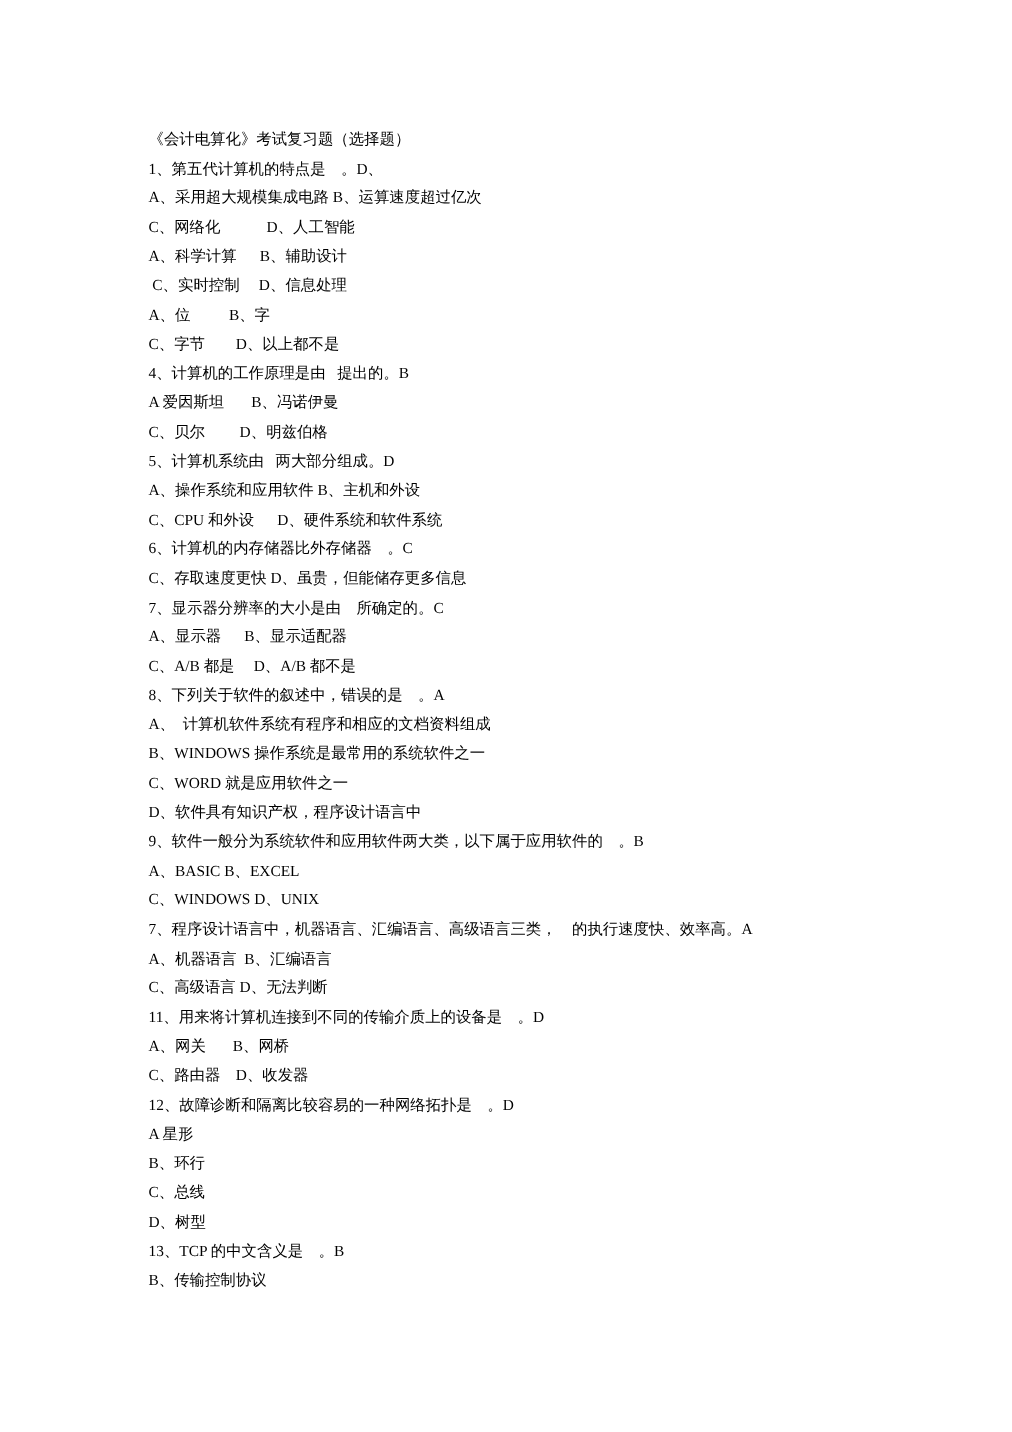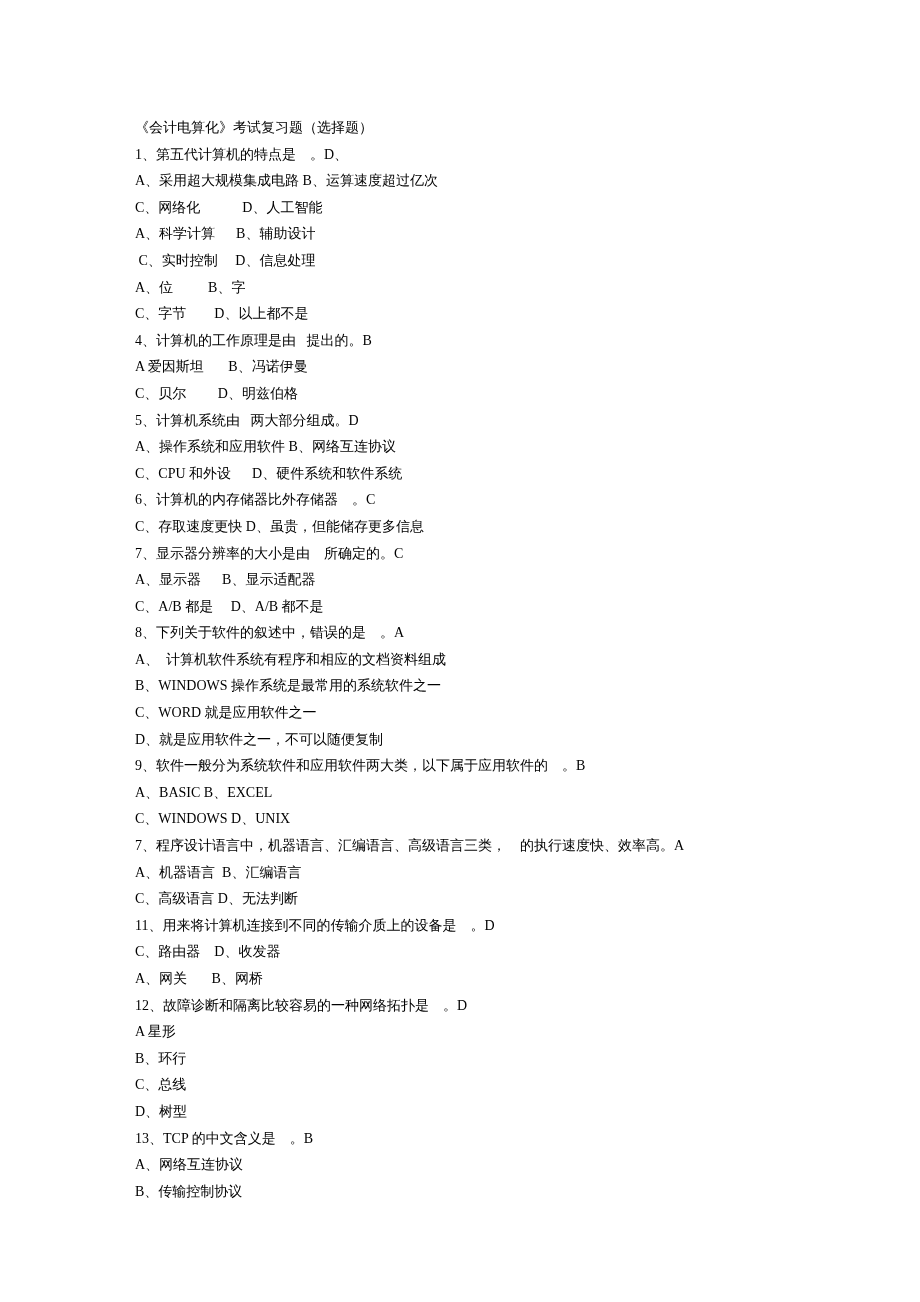--- a/index.html
+++ b/index.html
@@ -26,42 +26,41 @@
     <div class="line">A、采用超大规模集成电路 B、运算速度超过亿次</div>
     <div class="line">C、网络化            D、人工智能</div>
     <div class="line">A、科学计算      B、辅助设计</div>
     <div class="line"> C、实时控制     D、信息处理</div>
     <div class="line">A、位          B、字</div>
     <div class="line">C、字节        D、以上都不是</div>
     <div class="line">4、计算机的工作原理是由   提出的。B</div>
     <div class="line">A 爱因斯坦       B、冯诺伊曼</div>
     <div class="line">C、贝尔         D、明兹伯格</div>
     <div class="line">5、计算机系统由   两大部分组成。D</div>
-    <div class="line">A、操作系统和应用软件 B、网络互连协议</div>
+    <div class="line">A、操作系统和应用软件 B、主机和外设</div>
     <div class="line">C、CPU 和外设      D、硬件系统和软件系统</div>
     <div class="line">6、计算机的内存储器比外存储器    。C</div>
     <div class="line">C、存取速度更快 D、虽贵，但能储存更多信息</div>
     <div class="line">7、显示器分辨率的大小是由    所确定的。C</div>
     <div class="line">A、显示器      B、显示适配器</div>
     <div class="line">C、A/B 都是     D、A/B 都不是</div>
     <div class="line">8、下列关于软件的叙述中，错误的是    。A</div>
     <div class="line">A、  计算机软件系统有程序和相应的文档资料组成</div>
     <div class="line">B、WINDOWS 操作系统是最常用的系统软件之一</div>
     <div class="line">C、WORD 就是应用软件之一</div>
-    <div class="line">D、就是应用软件之一，不可以随便复制</div>
+    <div class="line">D、软件具有知识产权，程序设计语言中</div>
     <div class="line">9、软件一般分为系统软件和应用软件两大类，以下属于应用软件的    。B</div>
     <div class="line">A、BASIC B、EXCEL</div>
     <div class="line">C、WINDOWS D、UNIX</div>
     <div class="line">7、程序设计语言中，机器语言、汇编语言、高级语言三类，    的执行速度快、效率高。A</div>
     <div class="line">A、机器语言  B、汇编语言</div>
     <div class="line">C、高级语言 D、无法判断</div>
     <div class="line">11、用来将计算机连接到不同的传输介质上的设备是    。D</div>
+    <div class="line">A、网关       B、网桥</div>
     <div class="line">C、路由器    D、收发器</div>
-    <div class="line">A、网关       B、网桥</div>
     <div class="line">12、故障诊断和隔离比较容易的一种网络拓扑是    。D</div>
     <div class="line">A 星形</div>
     <div class="line">B、环行</div>
     <div class="line">C、总线</div>
     <div class="line">D、树型</div>
     <div class="line">13、TCP 的中文含义是    。B</div>
-    <div class="line">A、网络互连协议</div>
     <div class="line">B、传输控制协议</div>
   </div>
 
 </body></html>

